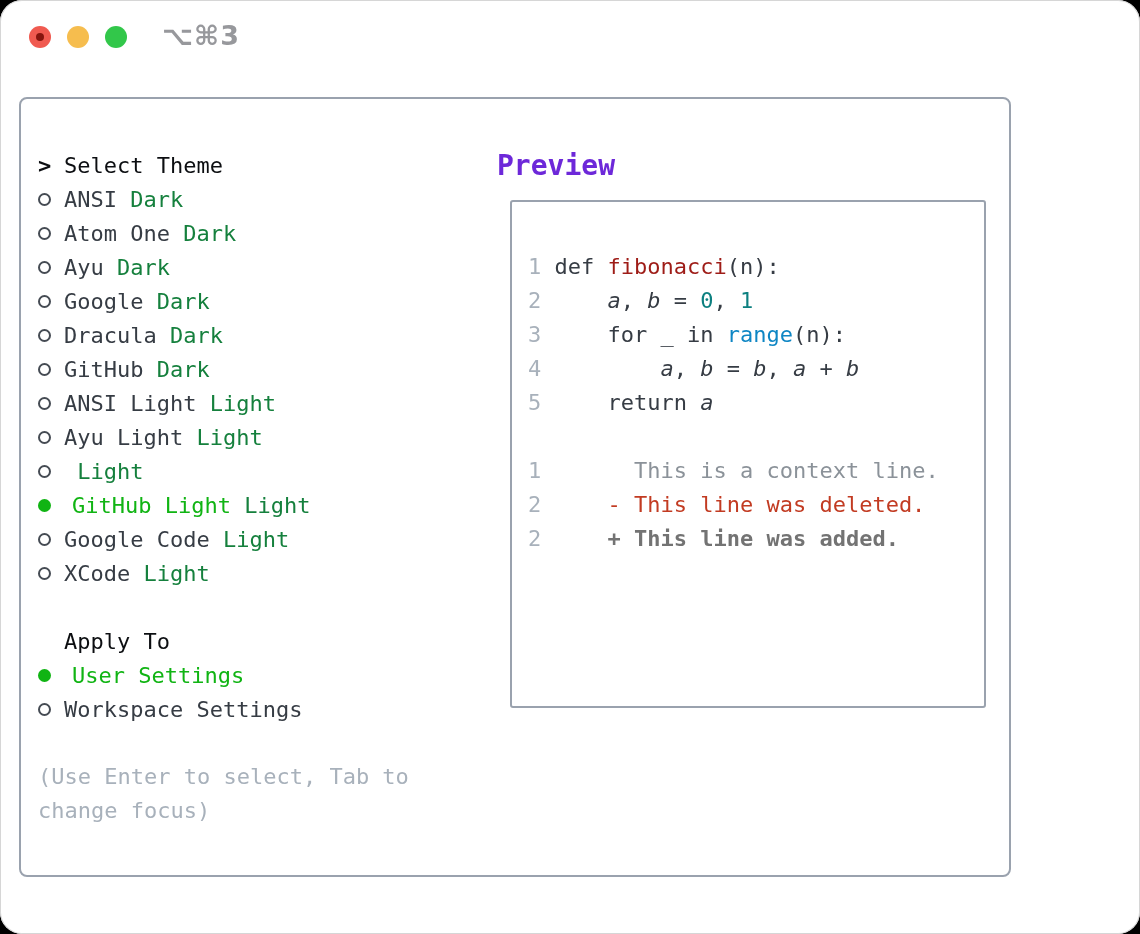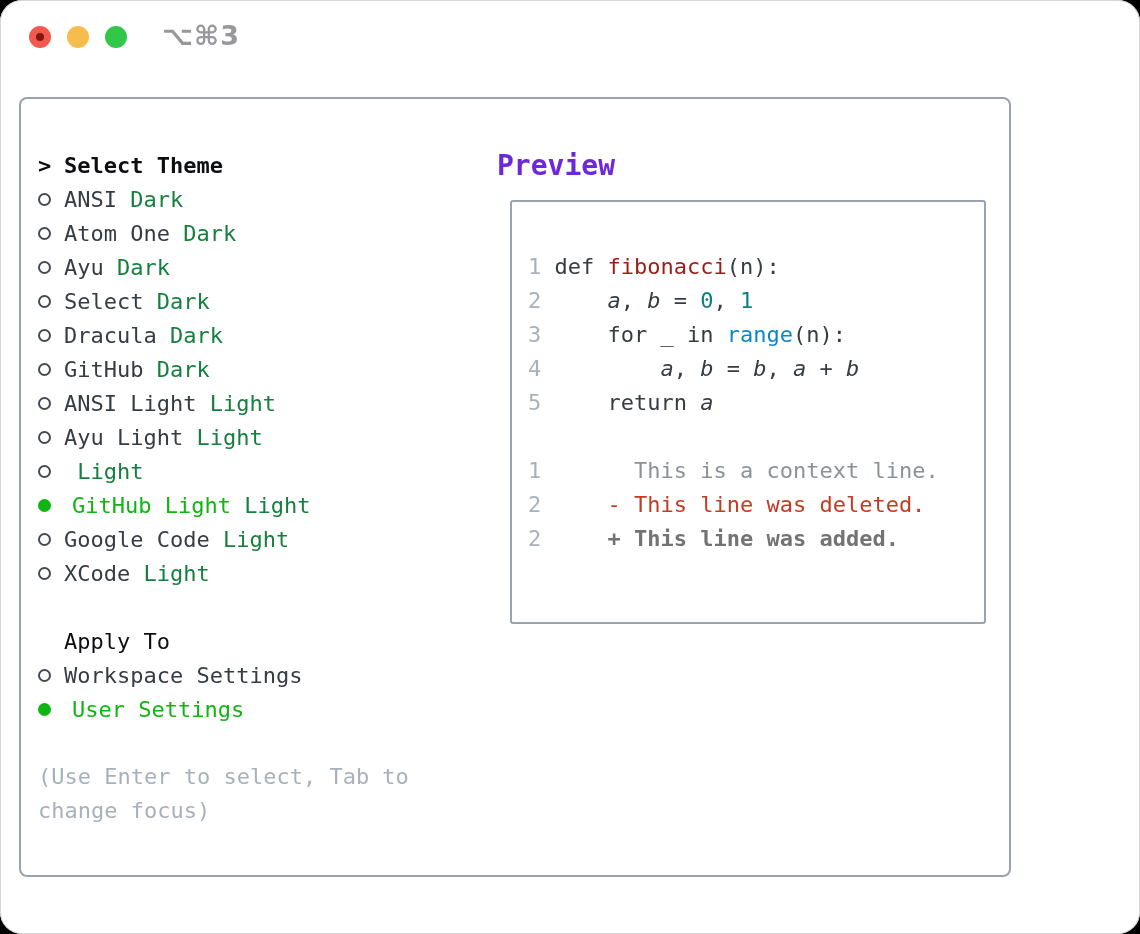--- a/index.html
+++ b/index.html
@@ -28,33 +28,33 @@
   .panel{
     position:absolute;left:19px;top:97px;width:992px;height:780px;
     border:2px solid #9aa2ae;border-radius:8px;box-sizing:border-box;
     background:#fff;
   }
   .left{position:absolute;left:17px;top:49px;font-size:22px;color:#363c44;}
   .row{height:34px;display:flex;align-items:center;white-space:pre;}
   .mkcol{width:26px;display:flex;align-items:center;flex:none;}
   .ring{width:13px;height:13px;border:2px solid #454b53;border-radius:50%;box-sizing:border-box;}
   .dotfill{width:13px;height:13px;background:#10b413;border-radius:50%;}
-  .hdr{font-weight:bold;color:#0c0e11;}
+  .hdr{font-weight:normal;color:#0c0e11;}
   .hdr-marker{font-weight:bold;color:#0c0e11;}
   .sel{color:#10b413;margin-left:8px;}
   .variant{color:#15803d;}
   .spacer{height:34px;}
   .hint{color:#a8b1bb;width:29ch;line-height:34px;white-space:normal;}
   
   .preview-title{
     position:absolute;left:476px;top:49px;height:34px;display:flex;align-items:center;
     font-size:28px;font-weight:bold;color:#6d28d9;
   }
   .pbox{
-    position:absolute;left:489px;top:101px;width:476px;height:424px;
+    position:absolute;left:489px;top:101px;width:476px;height:508px;
     border:2px solid #9aa2ae;border-radius:3px;box-sizing:border-box;
     padding:48px 0 0 16px;font-size:22px;line-height:34px;white-space:pre;
     overflow:hidden;background:#fff;
   }
   .cline{height:34px;}
   .ln{color:#a8b1bb;}
   .k,.p{color:#363c44;}
   .fn{color:#9e1c17;}
   .num{color:#0d8080;}
   .bi{color:#0e86c4;}
@@ -80,41 +80,41 @@
     <div class="left">
       <div class="row">
         <span class="mkcol"><span class="hdr-marker">&gt;</span></span>
         <span class="hdr">Select Theme</span>
       </div>
 
       <div id="theme-list">
           <div class="row"><span class="mkcol"><span class="ring"></span></span><span class="">ANSI</span><span class="variant"> Dark</span></div>
           <div class="row"><span class="mkcol"><span class="ring"></span></span><span class="">Atom One</span><span class="variant"> Dark</span></div>
           <div class="row"><span class="mkcol"><span class="ring"></span></span><span class="">Ayu</span><span class="variant"> Dark</span></div>
-          <div class="row"><span class="mkcol"><span class="ring"></span></span><span class="">Select</span><span class="variant"> Dark</span></div>
+          <div class="row"><span class="mkcol"><span class="ring"></span></span><span class="">Google</span><span class="variant"> Dark</span></div>
           <div class="row"><span class="mkcol"><span class="ring"></span></span><span class="">Dracula</span><span class="variant"> Dark</span></div>
           <div class="row"><span class="mkcol"><span class="ring"></span></span><span class="">GitHub</span><span class="variant"> Dark</span></div>
           <div class="row"><span class="mkcol"><span class="ring"></span></span><span class="">ANSI Light</span><span class="variant"> Light</span></div>
           <div class="row"><span class="mkcol"><span class="ring"></span></span><span class="">Ayu Light</span><span class="variant"> Light</span></div>
           <div class="row"><span class="mkcol"><span class="ring"></span></span><span class="variant"> Light</span></div>
           <div class="row"><span class="mkcol"><span class="dotfill"></span></span><span class="sel">GitHub Light</span><span class="variant"> Light</span></div>
           <div class="row"><span class="mkcol"><span class="ring"></span></span><span class="">Google Code</span><span class="variant"> Light</span></div>
           <div class="row"><span class="mkcol"><span class="ring"></span></span><span class="">XCode</span><span class="variant"> Light</span></div>
         </div>
 
       <div class="spacer"></div>
 
       <div class="row">
         <span class="mkcol"></span>
         <span style="color:#0c0e11;">Apply To</span>
       </div>
 
       <div id="apply-list">
+          <div class="row"><span class="mkcol"><span class="dotfill"></span></span><span class="sel">User Settings</span></div>
           <div class="row"><span class="mkcol"><span class="ring"></span></span><span class="">Workspace Settings</span></div>
-          <div class="row"><span class="mkcol"><span class="dotfill"></span></span><span class="sel">User Settings</span></div>
         </div>
 
       <div class="spacer"></div>
 
       <div class="hint">(Use Enter to select, Tab to change focus)</div>
     </div>
 
     <div class="preview-title">Preview</div>
 
     <div class="pbox" id="code-block"><div class="cline"><span class="ln">1</span> <span class="k">def </span><span class="fn">fibonacci</span><span class="p">(n):</span></div><div class="cline"><span class="ln">2</span> <span class="p">    </span><span class="v">a</span><span class="p">, </span><span class="v">b</span><span class="p"> = </span><span class="num">0</span><span class="p">, </span><span class="num">1</span></div><div class="cline"><span class="ln">3</span> <span class="p">    for _ in </span><span class="bi">range</span><span class="p">(n):</span></div><div class="cline"><span class="ln">4</span> <span class="p">        </span><span class="v">a</span><span class="p">, </span><span class="v">b</span><span class="p"> = </span><span class="v">b</span><span class="p">, </span><span class="v">a</span><span class="p"> + </span><span class="v">b</span></div><div class="cline"><span class="ln">5</span> <span class="p">    return </span><span class="v">a</span></div><div class="cline"></div><div class="cline"><span class="ln">1</span> <span class="p">      </span><span class="ctx">This is a context line.</span></div><div class="cline"><span class="ln">2</span> <span class="p">    </span><span class="del">- This line was deleted.</span></div><div class="cline"><span class="ln">2</span> <span class="p">    </span><span class="add">+ This line was added.</span></div></div>

